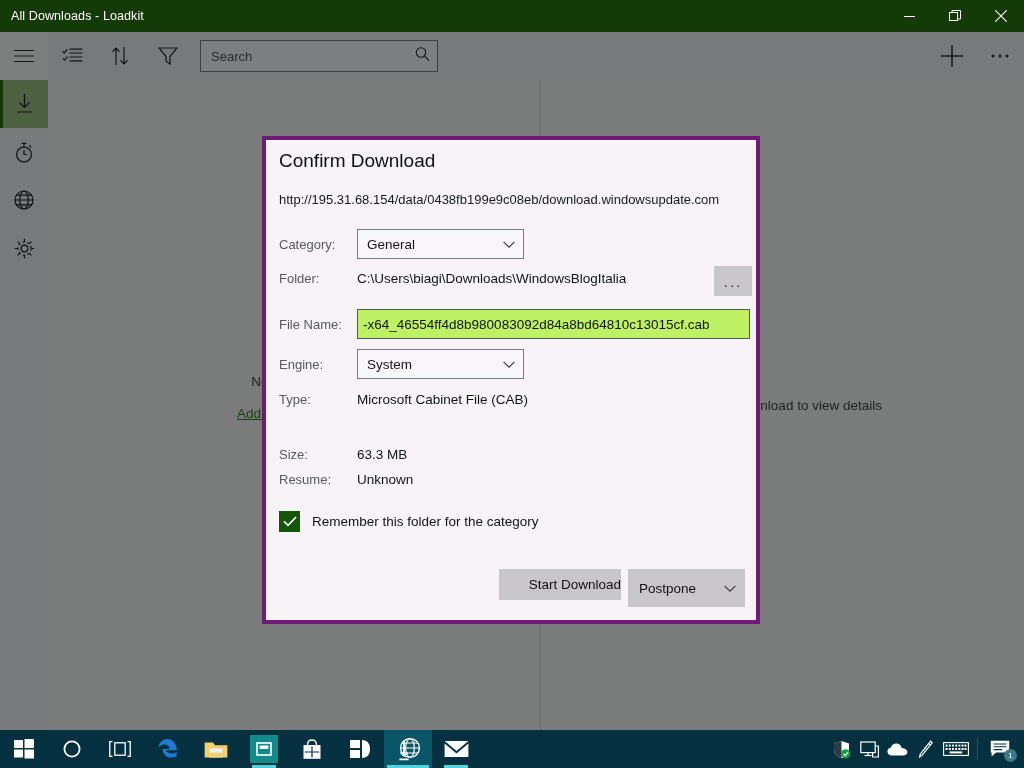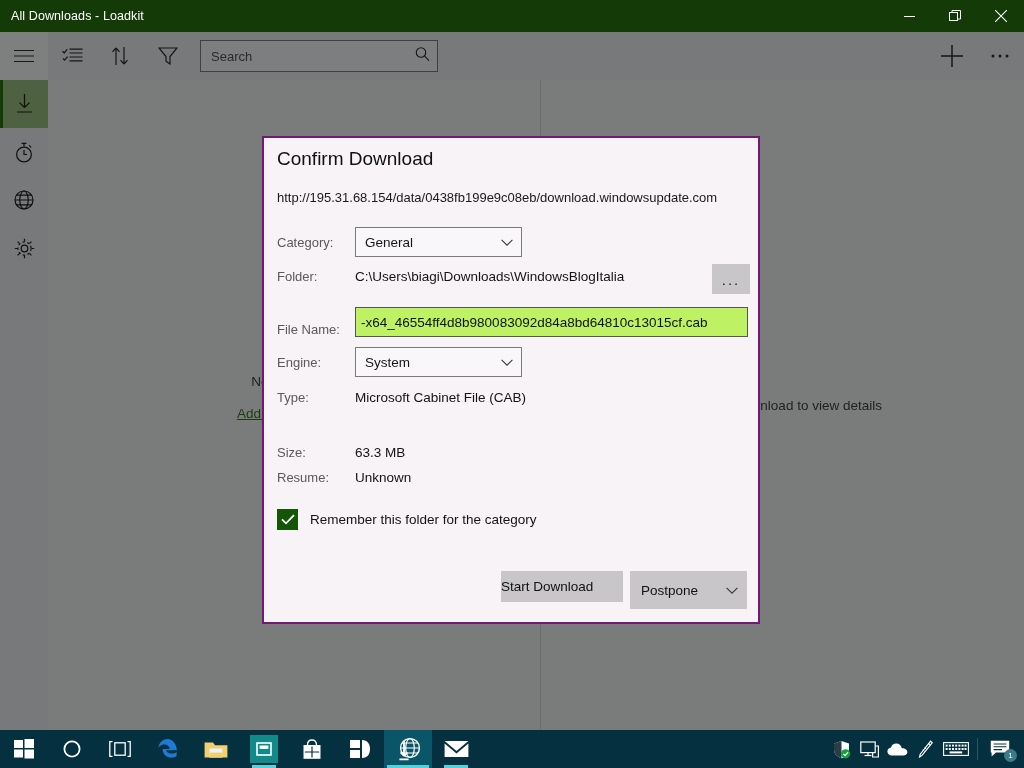--- a/index.html
+++ b/index.html
@@ -101,21 +101,21 @@
     position: absolute; left: 493px; top: 0; width: 483px; height: 650px;
     display: flex; align-items: center; justify-content: center;
   }
   .detail-msg { color: #1f1f1f; font-size: 13.5px; }
 
   
   .dialog {
     position: absolute; left: 262px; top: 136px;
     width: 498px; height: 488px;
     background: #f7f3f7;
-    border: 2px solid #701a75;
+    border: 4px solid #701a75;
     box-sizing: border-box;
     overflow: hidden;
   }
   .dlg-title {
     position: absolute; left: 13px; top: 10px;
     font-size: 19px; color: #111; font-weight: 400;
   }
   .dlg-url {
     position: absolute; left: 13px; top: 52px;
     font-size: 13px; color: #1a1a1a;
@@ -169,21 +169,21 @@
   .check-label {
     margin-left: 12px; font-size: 13.5px; color: #131313;
   }
 
   .dlg-buttons {
     position: absolute; right: 11px; bottom: 13px;
     display: flex; gap: 7px;
   }
   .btn-primary {
     min-width: 122px; height: 31px; background: #c8c6c9;
-    display: flex; align-items: center; justify-content: flex-start;
+    display: flex; align-items: center; justify-content: flex-end;
     font-size: 13.5px; color: #111; box-sizing: border-box;
   }
   .btn-split {
     position: relative; width: 117px; height: 38px; background: #c8c6c9;
     display: flex; align-items: center; box-sizing: border-box;
   }
   .btn-split span.lbl { font-size: 13.5px; color: #111; margin-left: 11px; }
   .btn-split .chev {
     position: absolute; right: 9px; top: 50%; transform: translateY(-50%);
     color: #3a3a3a;
@@ -360,21 +360,21 @@
             </svg>
         </span>
       </div>
     </div>
 
     <div class="row" style="top:131px;">
       <div class="row-label">Folder:</div>
       <div class="row-value">C:\Users\biagi\Downloads\WindowsBlogItalia</div>
     </div>
 
-    <div class="row" style="top:169px;align-items:flex-end;">
+    <div class="row" style="top:169px;">
       <div class="row-label">File Name:</div>
       <input class="filename-input" type="text" value="-x64_46554ff4d8b980083092d84a8bd64810c13015cf.cab" style="">
     </div>
 
     <div class="row" style="top:209px;">
       <div class="row-label">Engine:</div>
       <div class="combo">
         <span class="val">System</span>
         <span class="chev">
           <svg width="12" height="8" viewBox="0 0 12 8">

